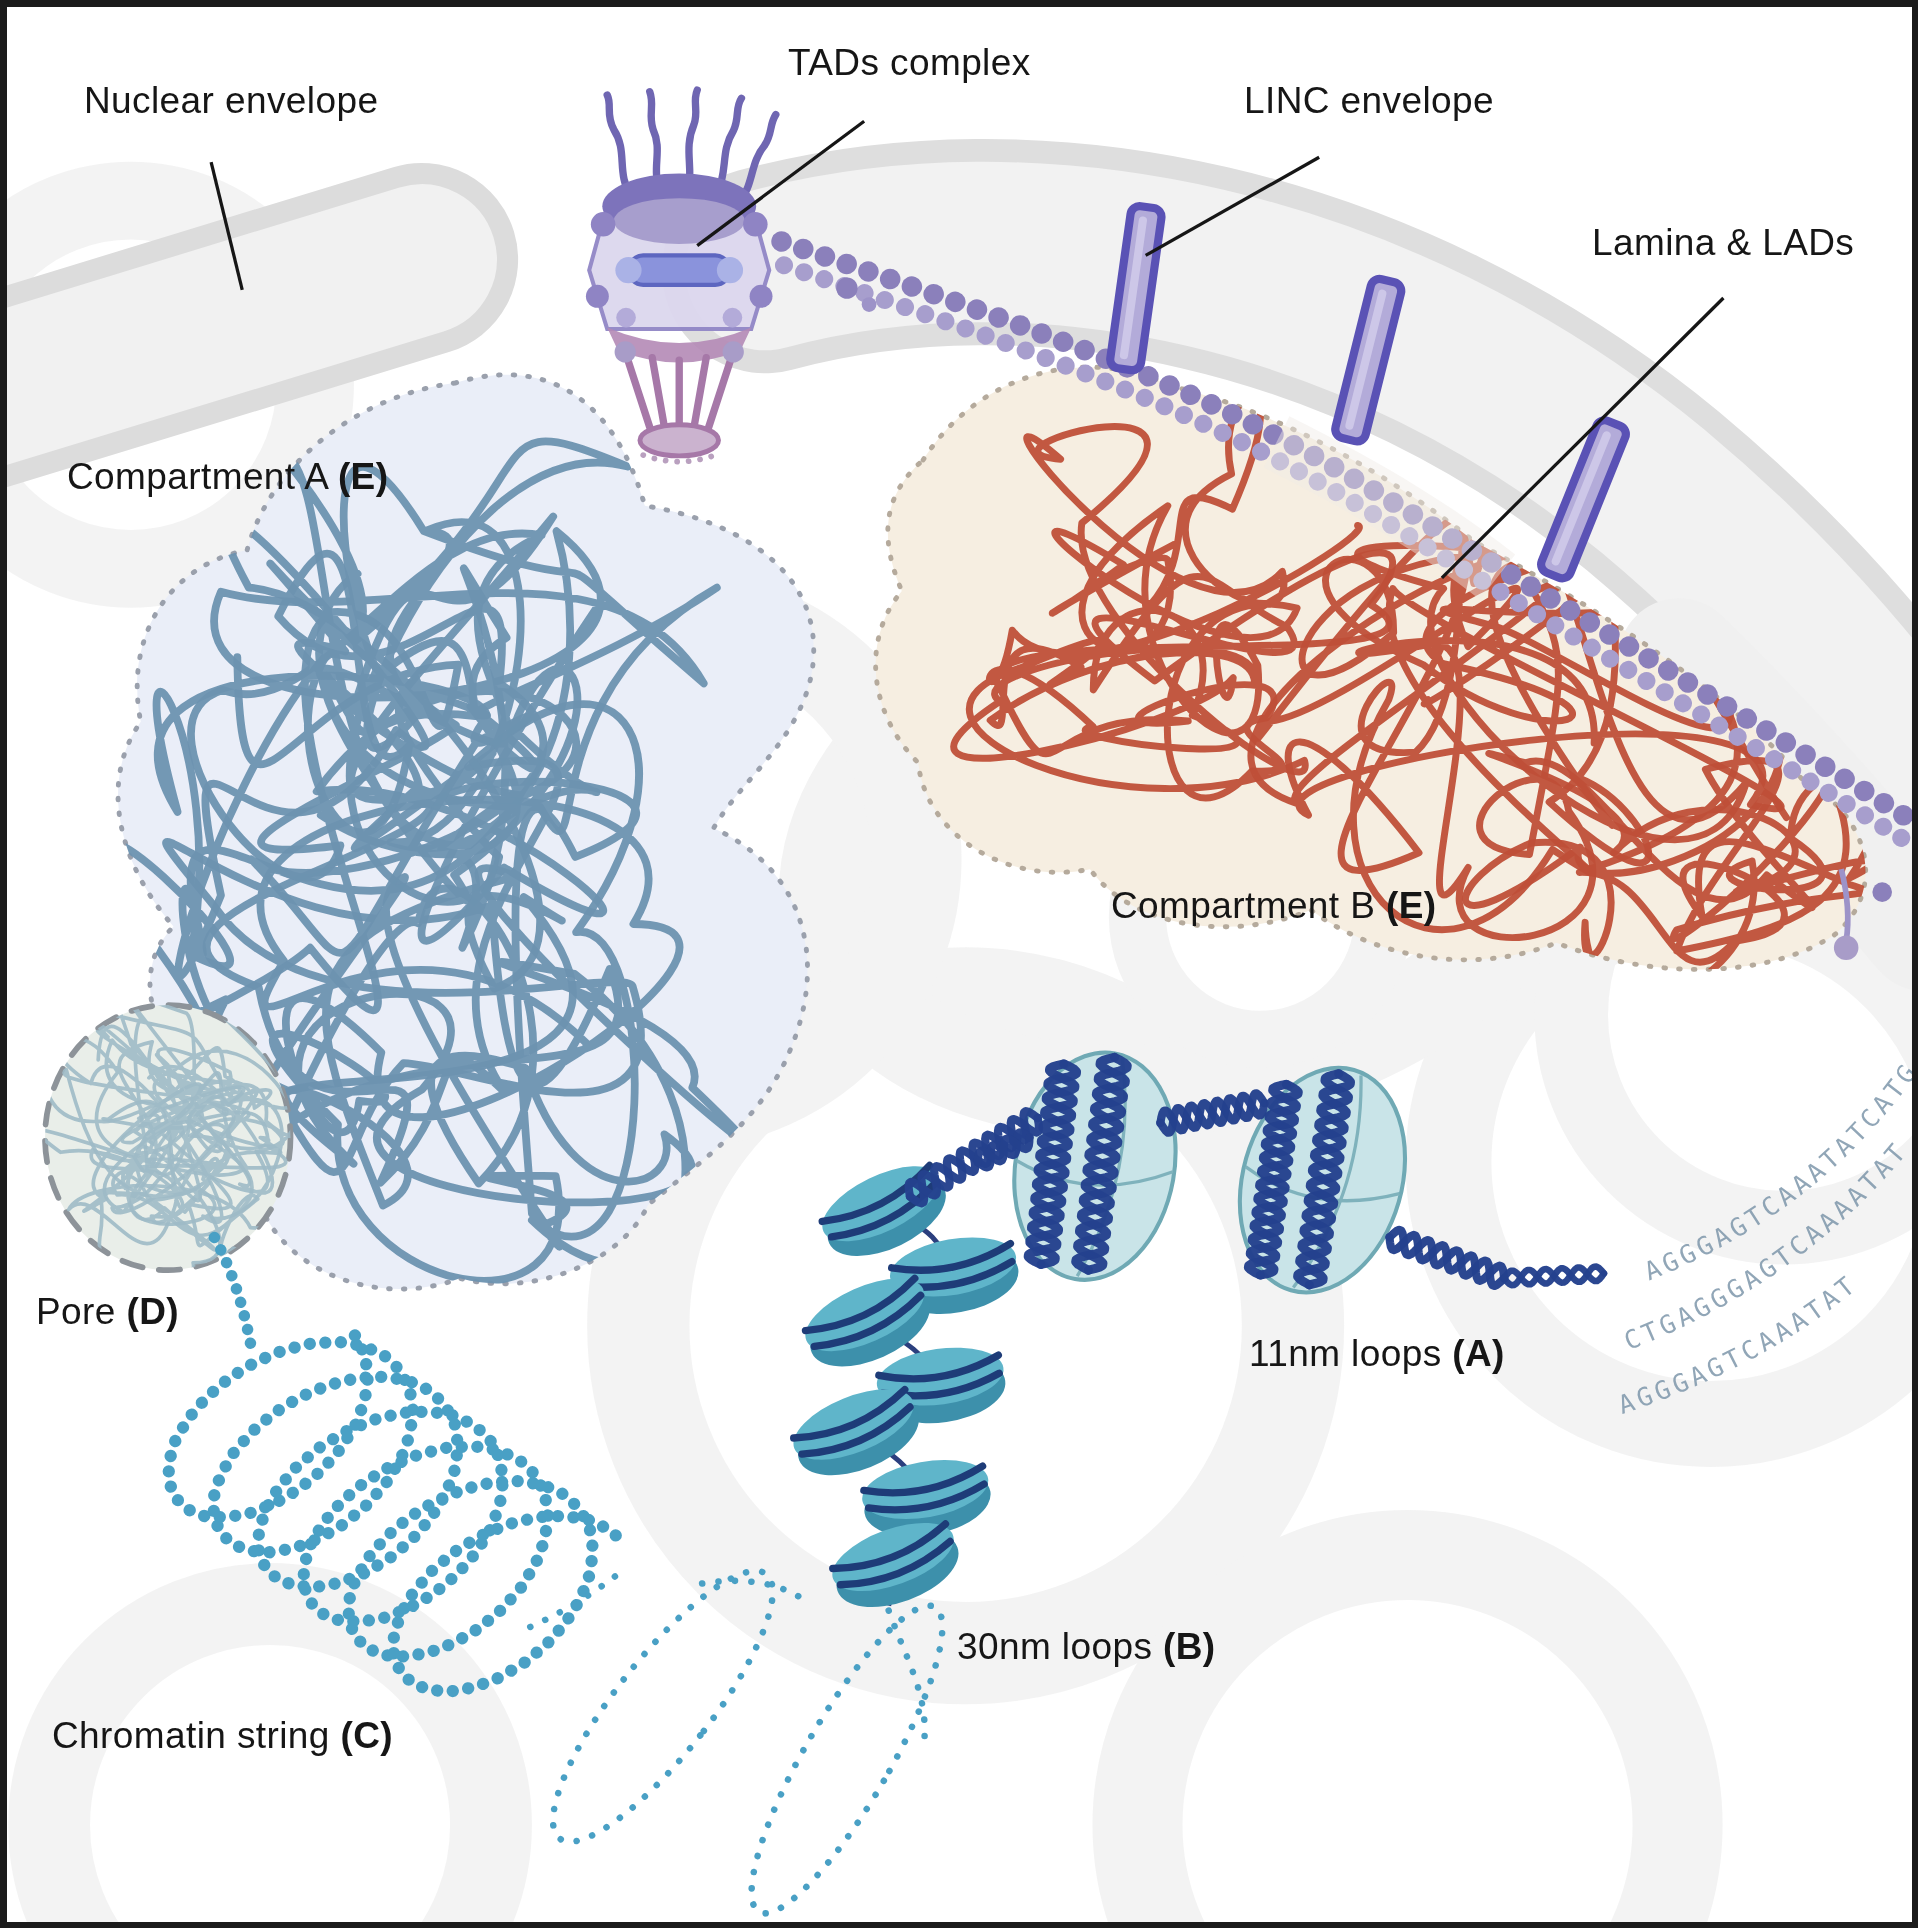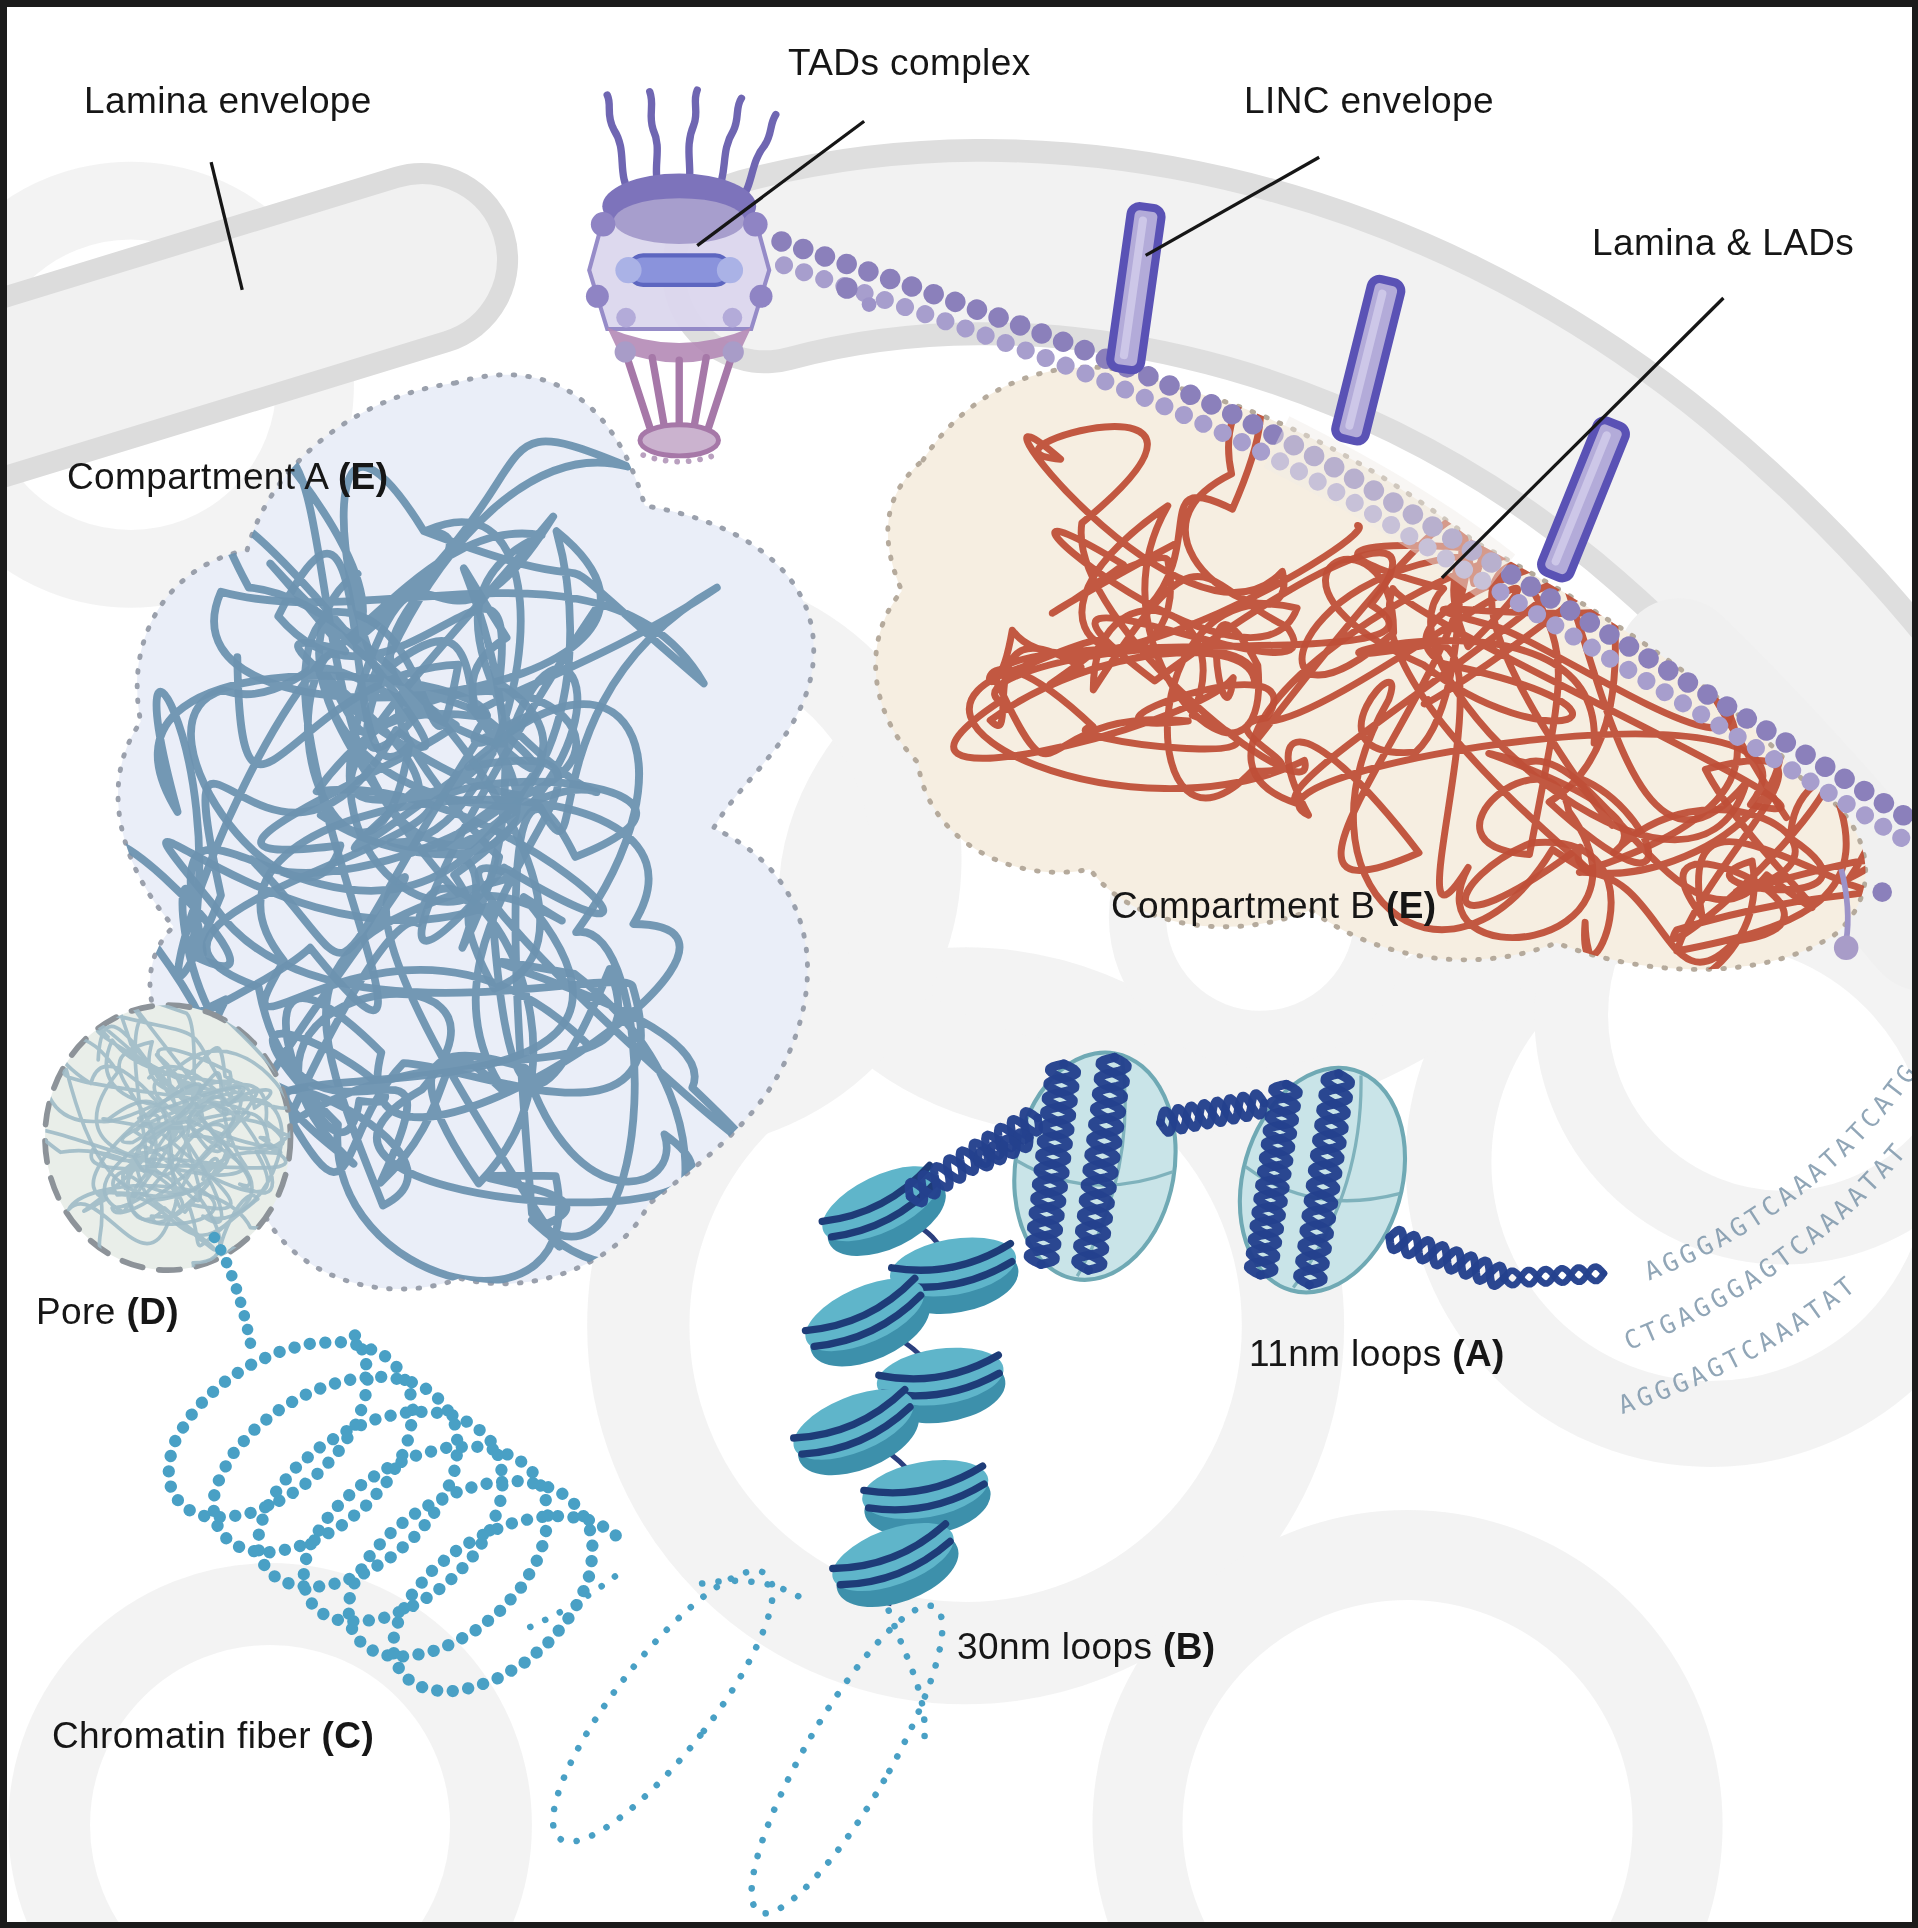--- a/index.html
+++ b/index.html
@@ -210,26 +210,26 @@
   </g>
 
   <g>
     <line class="leader" x1="258" y1="198" x2="296" y2="354"></line>
     <line class="leader" x1="1056" y1="148" x2="852" y2="300"></line>
     <line class="leader" x1="1612" y1="192" x2="1400" y2="312"></line>
     <line class="leader" x1="2106" y1="364" x2="1762" y2="706"></line>
   </g>
 </svg>
 
-<div class="lbl" style="left:84px;top:82px"><span class="t">Lamina envelope</span><span class="b"></span></div>
+<div class="lbl" style="left:84px;top:82px"><span class="t">Nuclear envelope</span><span class="b"></span></div>
 <div class="lbl" style="left:788px;top:44px"><span class="t">TADs complex</span><span class="b"></span></div>
 <div class="lbl" style="left:1244px;top:82px"><span class="t">LINC envelope</span><span class="b"></span></div>
 <div class="lbl" style="left:1592px;top:224px"><span class="t">Lamina &amp; LADs</span><span class="b"></span></div>
 <div class="lbl" style="left:67px;top:458px"><span class="t">Compartment A </span><span class="b">(E)</span></div>
 <div class="lbl" style="left:1111px;top:887px"><span class="t">Compartment B </span><span class="b">(E)</span></div>
 <div class="lbl" style="left:36px;top:1293px"><span class="t">Pore </span><span class="b">(D)</span></div>
-<div class="lbl" style="left:52px;top:1717px"><span class="t">Chromatin fiber </span><span class="b">(C)</span></div>
+<div class="lbl" style="left:52px;top:1717px"><span class="t">Chromatin string </span><span class="b">(C)</span></div>
 <div class="lbl" style="left:957px;top:1628px"><span class="t">30nm loops </span><span class="b">(B)</span></div>
 <div class="lbl" style="left:1249px;top:1335px"><span class="t">11nm loops </span><span class="b">(A)</span></div>
 
 <div class="frame"></div>
 </div>
 
 
 </body></html>

